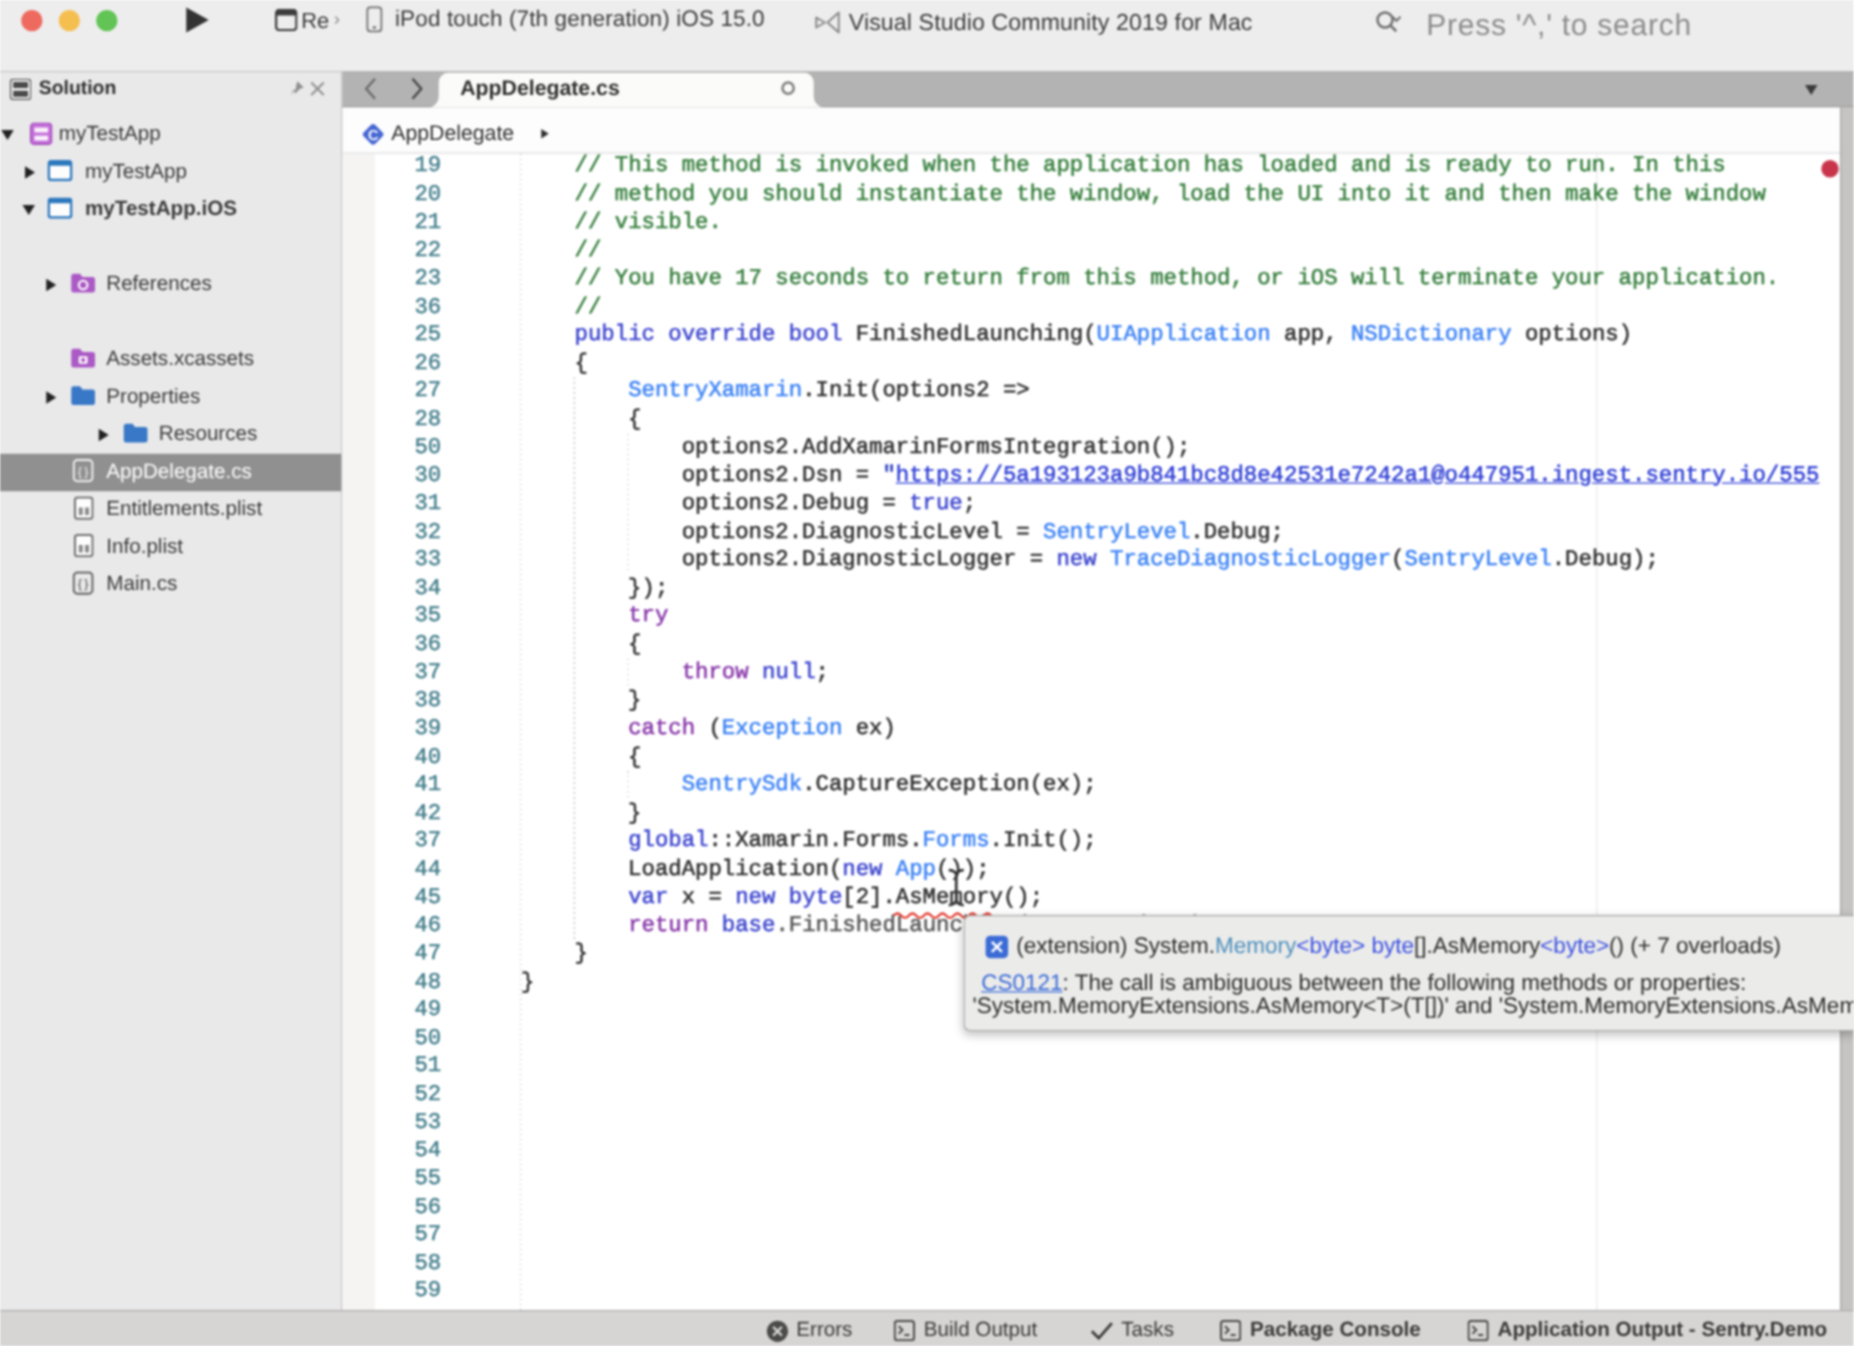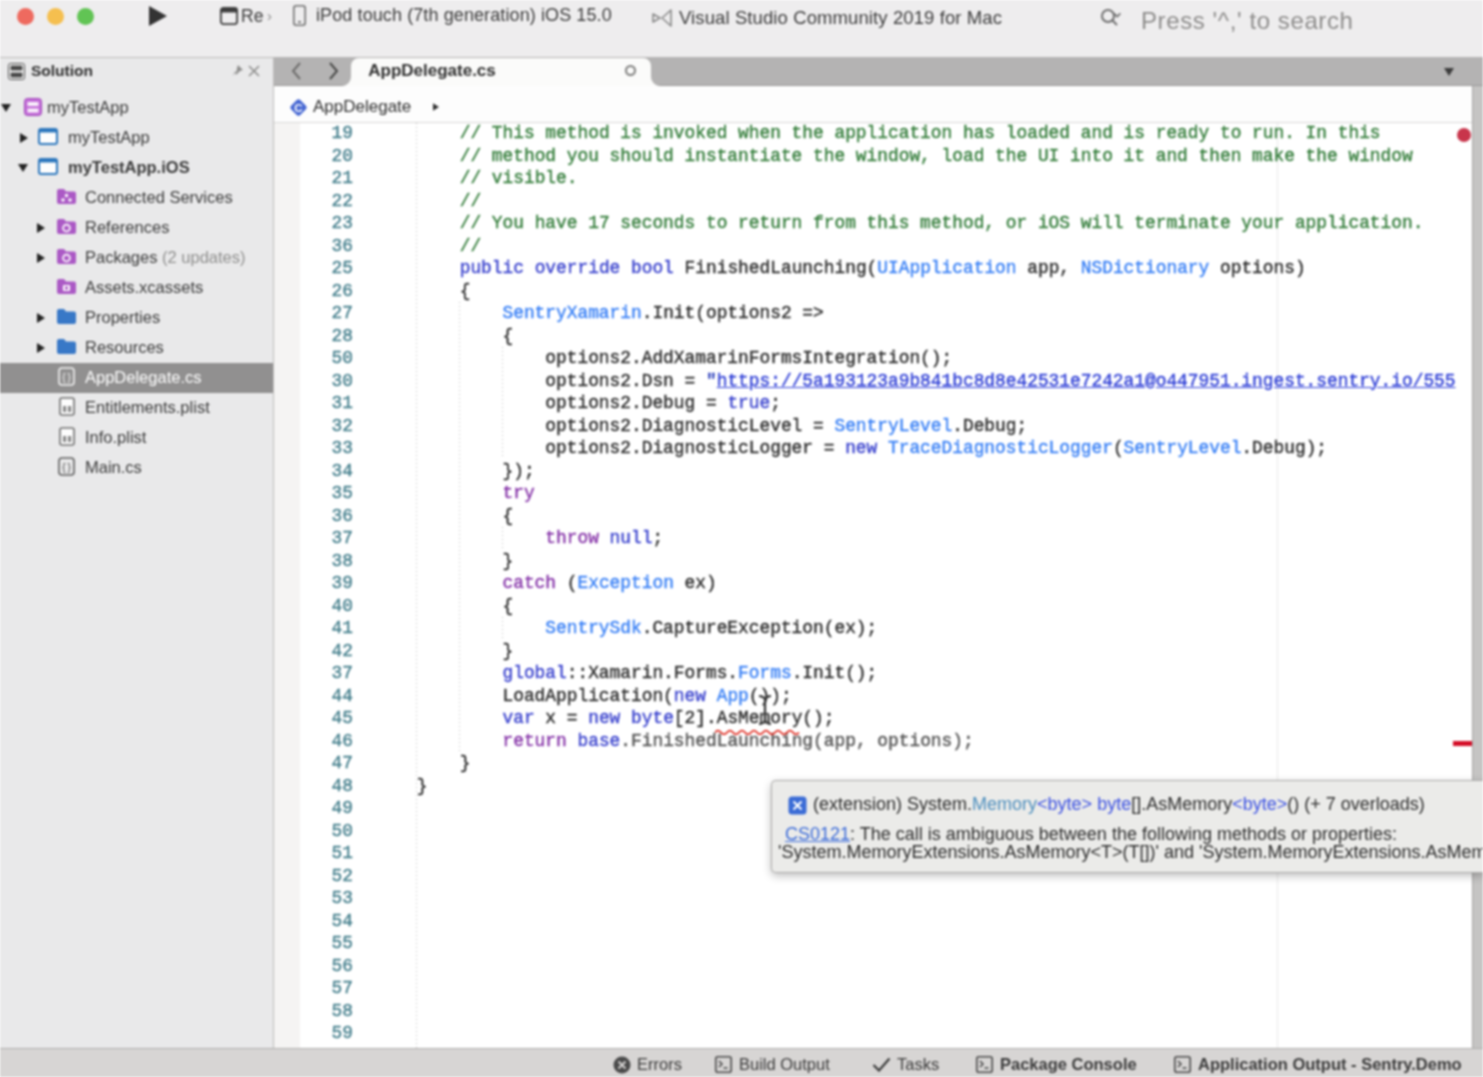--- a/index.html
+++ b/index.html
@@ -26,21 +26,21 @@
   .num{position:absolute;width:79px;text-align:right;color:#47808e;}
   .code{position:absolute;left:100px;color:#2e2e2e;}
   .k{color:#3c44ce;}  
   .c{color:#357e3c;}  
   .p{color:#8735a9;}  
   .t{color:#3b82f6;}  
   .s{color:#2438b8;}  
   .u{color:#2f3fd6;text-decoration:underline;} 
   .guide{position:absolute;width:1px;background:repeating-linear-gradient(to bottom,#bbb 0 1px,transparent 1px 4px);}
   
-  #tooltip{left:771px;top:780px;width:712px;height:91px;background:#ebebe9;border:1px solid #adacab;border-right:none;border-radius:5px 0 0 5px;box-shadow:0 3px 8px rgba(0,0,0,0.25);font-size:18px;color:#2d2d2d;}
+  #tooltip{left:771px;top:732px;width:712px;height:91px;background:#ebebe9;border:1px solid #adacab;border-right:none;border-radius:5px 0 0 5px;box-shadow:0 3px 8px rgba(0,0,0,0.25);font-size:18px;color:#2d2d2d;}
   
   #bottombar{left:0;top:1048px;width:1483px;height:29px;background:#d7d5d4;border-top:1px solid #aeadac;font-size:16.5px;color:#3a3a3a;}
   .bitem{position:absolute;top:6px;}
 </style>
 </head>
 <body>
 <div id="root">
   <div id="toolbar" class="abs">
     <div class="abs tl" style="left:17px;background:#ee6a5f;"></div>
     <div class="abs tl" style="left:47px;background:#f5bf4f;"></div>
@@ -103,61 +103,44 @@
       <div class="lbl" style="left:68px;">myTestApp</div>
     </div>
     <div class="trow" style="top:95px;font-weight:bold;">
       <div class="tri down" style="left:18px;top:11px;"></div>
       <svg class="abs" style="left:38px;top:5px;" width="20" height="17" viewBox="0 0 20 17">
           <rect x="1" y="1" width="18" height="15" rx="2" fill="#fdfdfd" stroke="#2c77bd" stroke-width="2"></rect>
           <path d="M1 3 a2 2 0 0 1 2-2 h14 a2 2 0 0 1 2 2 v1.6 h-18 z" fill="#2c77bd"></path>
         </svg>
       <div class="lbl" style="left:68px;">myTestApp.iOS</div>
     </div>
-    <div class="trow" style="top:125px;">
-      <svg class="abs" style="left:56px;top:4px;" width="21" height="18" viewBox="0 0 21 18">
-          <path d="M1 4 a2 2 0 0 1 2-2 h5 l2 2.5 h8 a2 2 0 0 1 2 2 V15 a2 2 0 0 1-2 2 H3 a2 2 0 0 1-2-2 Z" fill="#ab59c5"></path>
-          <circle cx="10.5" cy="8.5" r="1.7" fill="#fff"></circle>
-          <circle cx="7" cy="13" r="1.7" fill="#fff"></circle>
-          <circle cx="14" cy="13" r="1.7" fill="#fff"></circle>
-        </svg>
-      <div class="lbl" style="left:85px;">Connected Services</div>
-    </div>
     <div class="trow" style="top:155px;">
       <div class="tri right" style="left:37px;top:10px;"></div>
       <svg class="abs" style="left:56px;top:4px;" width="21" height="18" viewBox="0 0 21 18">
           <path d="M1 4 a2 2 0 0 1 2-2 h5 l2 2.5 h8 a2 2 0 0 1 2 2 V15 a2 2 0 0 1-2 2 H3 a2 2 0 0 1-2-2 Z" fill="#ab59c5"></path>
           <circle cx="10.5" cy="11" r="3.4" fill="none" stroke="#fff" stroke-width="1.7"></circle>
         </svg>
       <div class="lbl" style="left:85px;">References</div>
-    </div>
-    <div class="trow" style="top:185px;">
-      <div class="tri right" style="left:37px;top:10px;"></div>
-      <svg class="abs" style="left:56px;top:4px;" width="21" height="18" viewBox="0 0 21 18">
-          <path d="M1 4 a2 2 0 0 1 2-2 h5 l2 2.5 h8 a2 2 0 0 1 2 2 V15 a2 2 0 0 1-2 2 H3 a2 2 0 0 1-2-2 Z" fill="#ab59c5"></path>
-          <circle cx="10.5" cy="11" r="3.4" fill="none" stroke="#fff" stroke-width="1.7"></circle>
-        </svg>
-      <div class="lbl" style="left:85px;">Packages <span style="color:#8f8f8e;">(2 updates)</span></div>
     </div>
     <div class="trow" style="top:215px;">
       <svg class="abs" style="left:56px;top:4px;" width="21" height="18" viewBox="0 0 21 18">
           <path d="M1 4 a2 2 0 0 1 2-2 h5 l2 2.5 h8 a2 2 0 0 1 2 2 V15 a2 2 0 0 1-2 2 H3 a2 2 0 0 1-2-2 Z" fill="#ab59c5"></path>
           <rect x="7" y="8" width="7" height="6" rx="1" fill="#fff"></rect>
           <rect x="9" y="9.5" width="3" height="3" fill="#ab59c5"></rect>
         </svg>
       <div class="lbl" style="left:85px;">Assets.xcassets</div>
     </div>
     <div class="trow" style="top:245px;">
       <div class="tri right" style="left:37px;top:10px;"></div>
       <svg class="abs" style="left:56px;top:4px;" width="21" height="18" viewBox="0 0 21 18">
           <path d="M1 4 a2 2 0 0 1 2-2 h5 l2 2.5 h8 a2 2 0 0 1 2 2 V15 a2 2 0 0 1-2 2 H3 a2 2 0 0 1-2-2 Z" fill="#3878c7"></path>
         </svg>
       <div class="lbl" style="left:85px;">Properties</div>
     </div>
-    <div class="trow" style="top:275px;">
+    <div class="trow" style="top:275px;margin-left:42px;">
       <div class="tri right" style="left:37px;top:10px;"></div>
       <svg class="abs" style="left:56px;top:4px;" width="21" height="18" viewBox="0 0 21 18">
           <path d="M1 4 a2 2 0 0 1 2-2 h5 l2 2.5 h8 a2 2 0 0 1 2 2 V15 a2 2 0 0 1-2 2 H3 a2 2 0 0 1-2-2 Z" fill="#3878c7"></path>
         </svg>
       <div class="lbl" style="left:85px;">Resources</div>
     </div>
     <div class="trow" style="top:305px;background:#919090;color:#ffffff;">
       <svg class="abs" style="left:58px;top:4px;" width="17" height="19" viewBox="0 0 17 19">
           <rect x="1" y="1" width="15" height="17" rx="3" fill="none" stroke="#f2f2f2" stroke-width="1.6"></rect>
           <text x="8.5" y="13.5" font-size="10" fill="#f2f2f2" text-anchor="middle" font-family="Liberation Sans">{ }</text>

